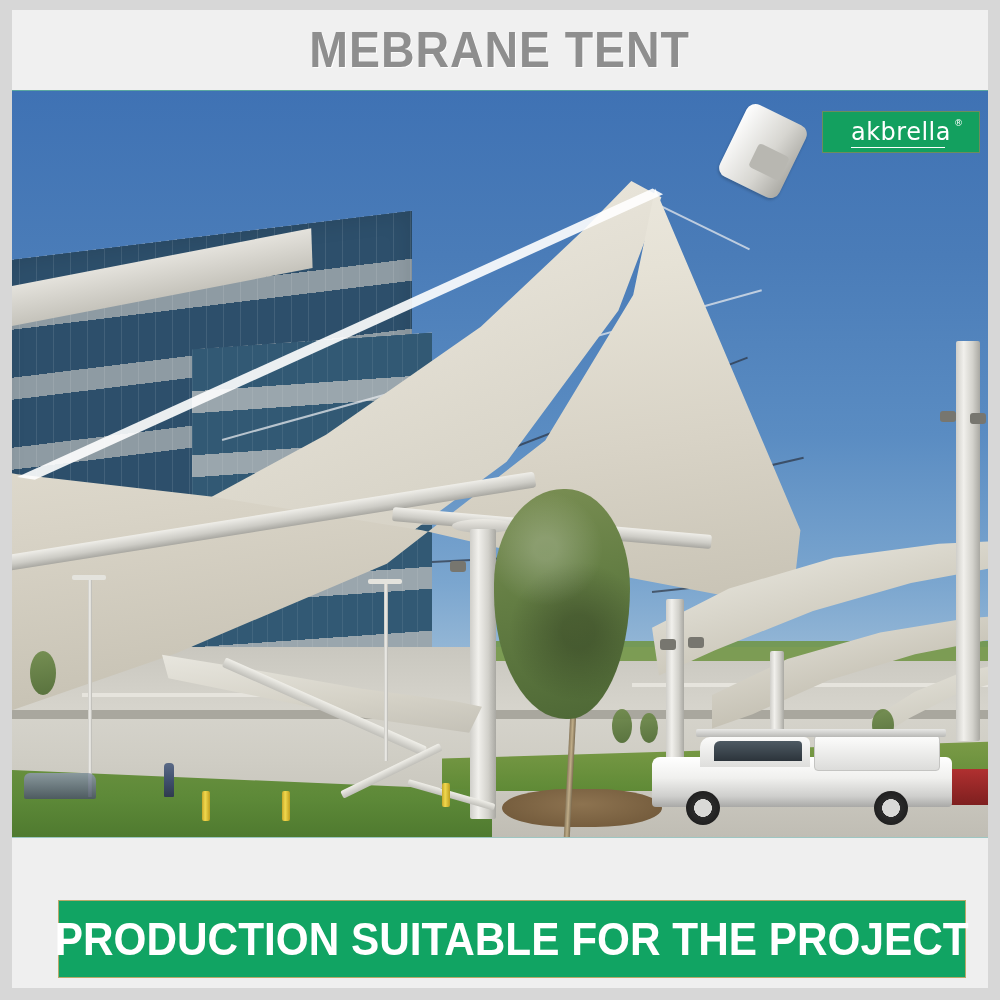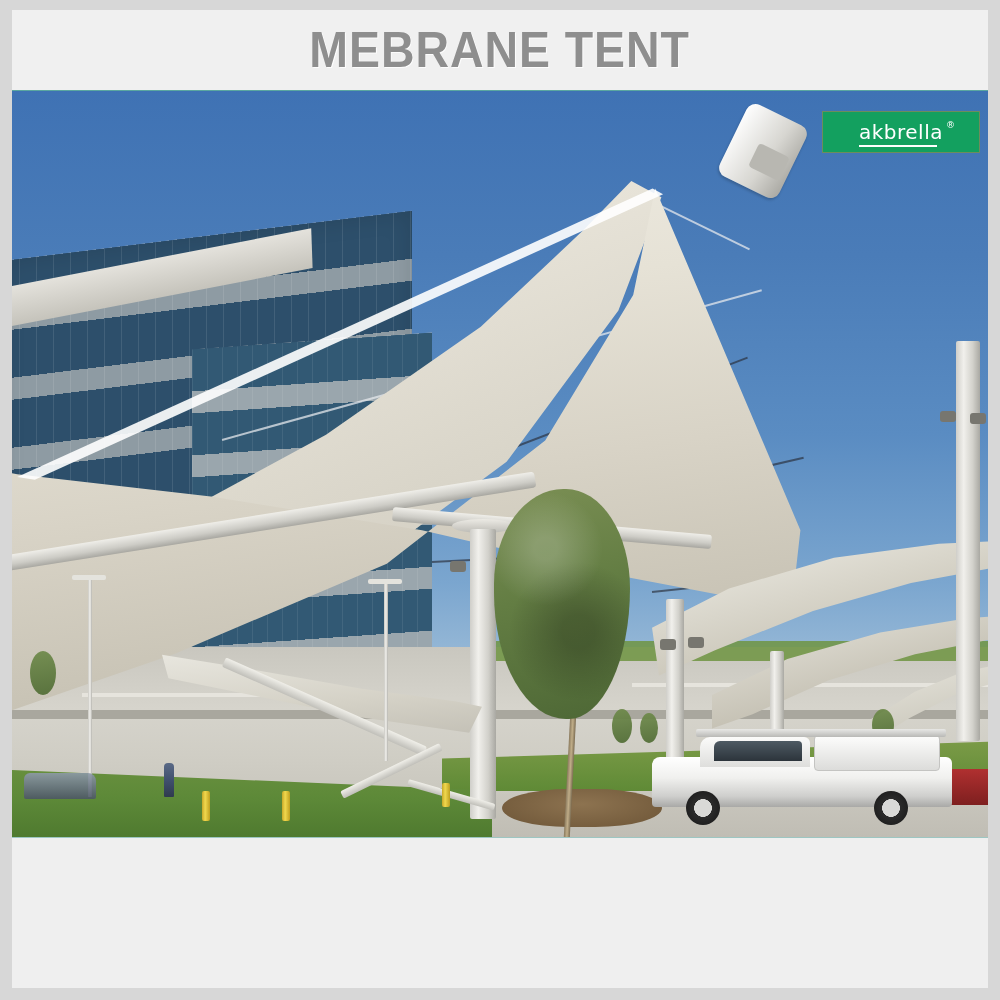--- a/index.html
+++ b/index.html
@@ -536,21 +536,21 @@
     height: 42px;
     background: #13a05f;
     border: 1px solid #6d8c5d;
     display: flex;
     align-items: center;
     justify-content: center;
   }
   .logo-inner { position: relative; display: inline-block; padding: 0 4px; }
   .logo-text {
     font-family: "DejaVu Sans", sans-serif;
-    font-size: 20px;
+    font-size: 24px;
     font-weight: 500;
     color: #ffffff;
     letter-spacing: 0.5px;
     line-height: 1;
   }
   .logo-reg {
     position: absolute;
     top: -2px;
     right: -8px;
     font-family: "DejaVu Sans", sans-serif;
@@ -729,15 +729,18 @@
             <span class="logo-underline"></span>
           </span>
         </div>
 
       </div>
     </div>
 
     <div class="bottom-strip"></div>
 
 
+    <div class="banner-secondary">
+      <span class="banner-secondary-text">PRODUCTION SUITABLE FOR THE PROJECT</span>
+    </div>
 
   </div>
 </div>
 
 </body></html>

